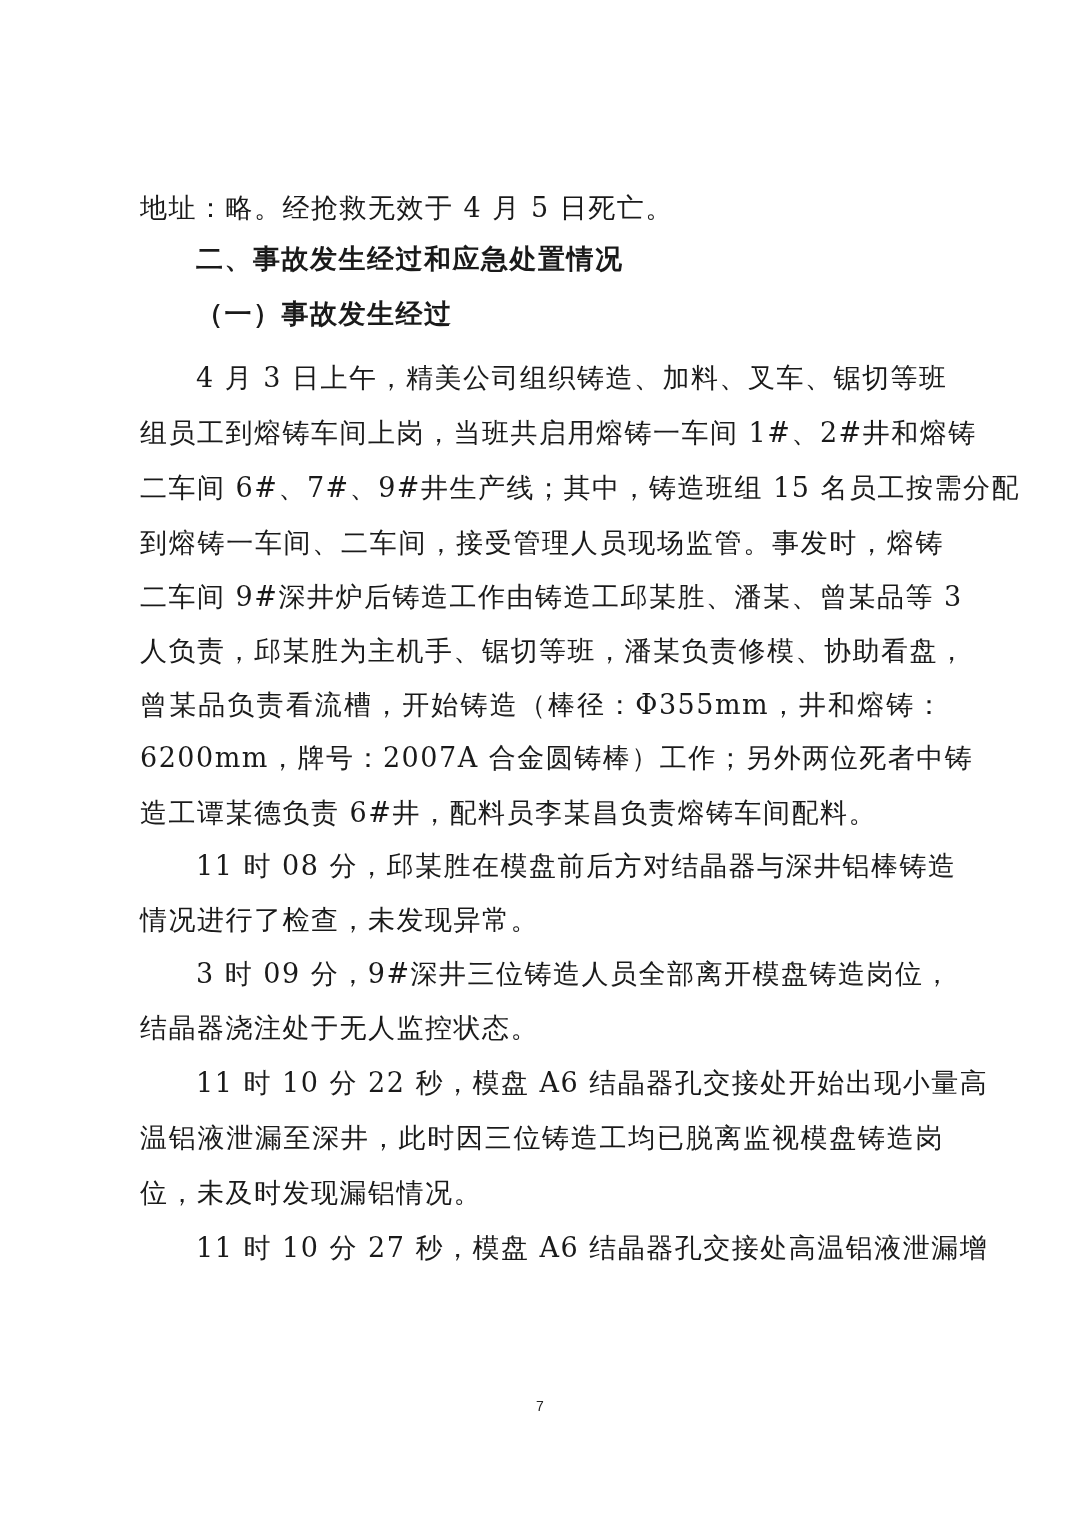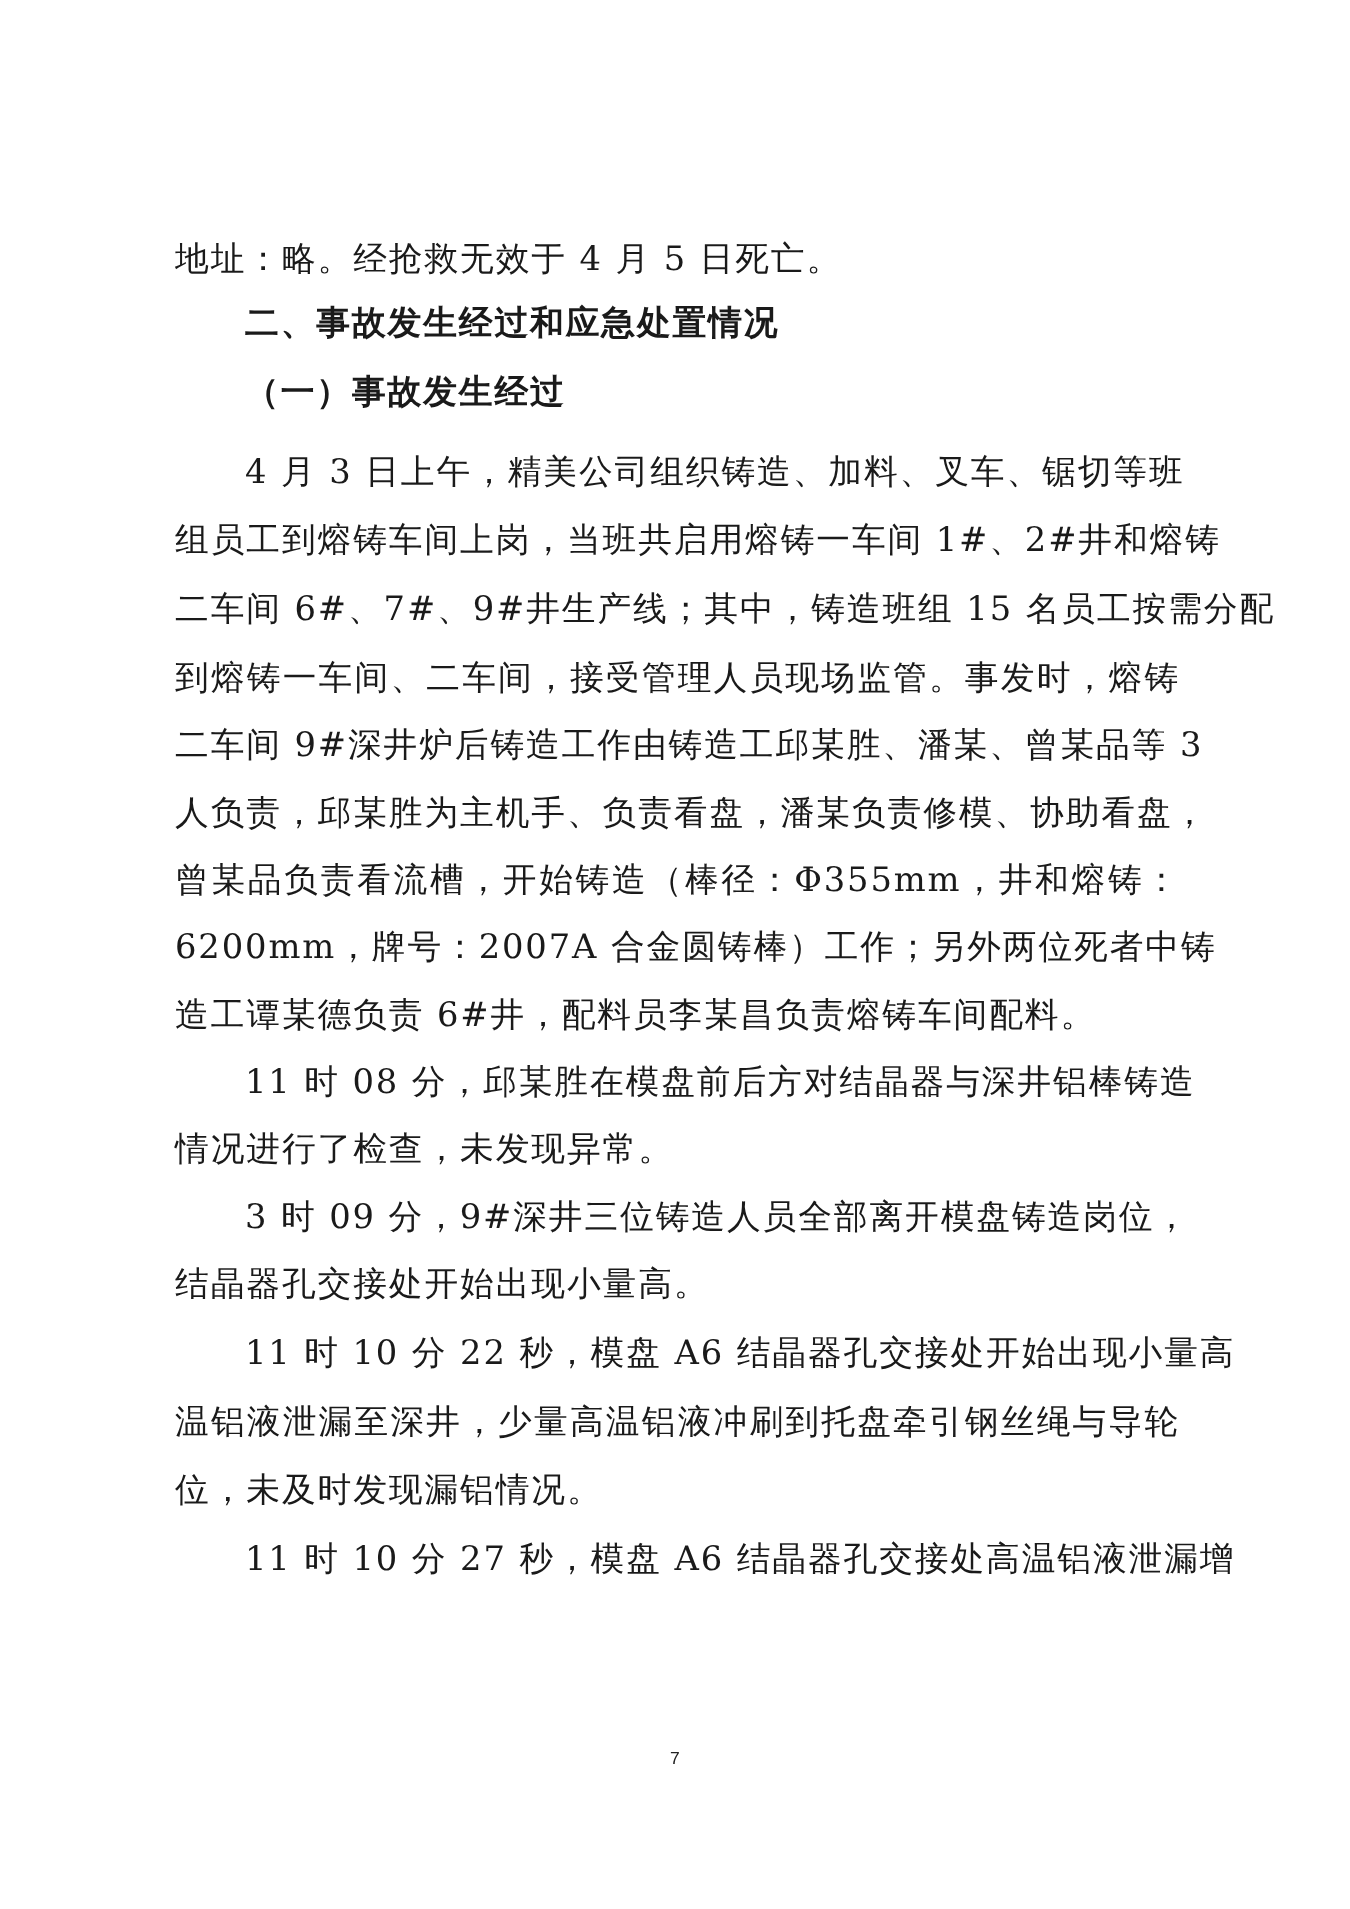--- a/index.html
+++ b/index.html
@@ -25,32 +25,32 @@
 
   <div class="h2" style="top:242px">二、事故发生经过和应急处置情况</div>
 
   <div class="h3" style="top:297px">（一）事故发生经过</div>
 
   <div class="line indent" style="top:361px">4 月 3 日上午，精美公司组织铸造、加料、叉车、锯切等班</div>
   <div class="line" style="top:416px">组员工到熔铸车间上岗，当班共启用熔铸一车间 1#、2#井和熔铸</div>
   <div class="line" style="top:471px">二车间 6#、7#、9#井生产线；其中，铸造班组 15 名员工按需分配</div>
   <div class="line" style="top:526px">到熔铸一车间、二车间，接受管理人员现场监管。事发时，熔铸</div>
   <div class="line" style="top:580px">二车间 9#深井炉后铸造工作由铸造工邱某胜、潘某、曾某品等 3</div>
-  <div class="line" style="top:634px">人负责，邱某胜为主机手、负责看盘，潘某负责修模、协助看盘，</div>
+  <div class="line" style="top:634px">人负责，邱某胜为主机手、锯切等班，潘某负责修模、协助看盘，</div>
   <div class="line" style="top:688px">曾某品负责看流槽，开始铸造（棒径：Φ355mm，井和熔铸：</div>
   <div class="line" style="top:741px">6200mm，牌号：2007A 合金圆铸棒）工作；另外两位死者中铸</div>
   <div class="line last" style="top:796px">造工谭某德负责 6#井，配料员李某昌负责熔铸车间配料。</div>
 
   <div class="line indent" style="top:849px">11 时 08 分，邱某胜在模盘前后方对结晶器与深井铝棒铸造</div>
   <div class="line last" style="top:903px">情况进行了检查，未发现异常。</div>
 
   <div class="line indent" style="top:957px">3 时 09 分，9#深井三位铸造人员全部离开模盘铸造岗位，</div>
-  <div class="line last" style="top:1011px">结晶器孔交接处开始出现小量高。</div>
+  <div class="line last" style="top:1011px">结晶器浇注处于无人监控状态。</div>
 
   <div class="line indent" style="top:1066px">11 时 10 分 22 秒，模盘 A6 结晶器孔交接处开始出现小量高</div>
-  <div class="line" style="top:1121px">温铝液泄漏至深井，少量高温铝液冲刷到托盘牵引钢丝绳与导轮</div>
+  <div class="line" style="top:1121px">温铝液泄漏至深井，此时因三位铸造工均已脱离监视模盘铸造岗</div>
   <div class="line last" style="top:1176px">位，未及时发现漏铝情况。</div>
 
   <div class="line indent" style="top:1231px">11 时 10 分 27 秒，模盘 A6 结晶器孔交接处高温铝液泄漏增</div>
 
 
   <div class="pagenum">7</div>
 </div>
 
 </body></html>

